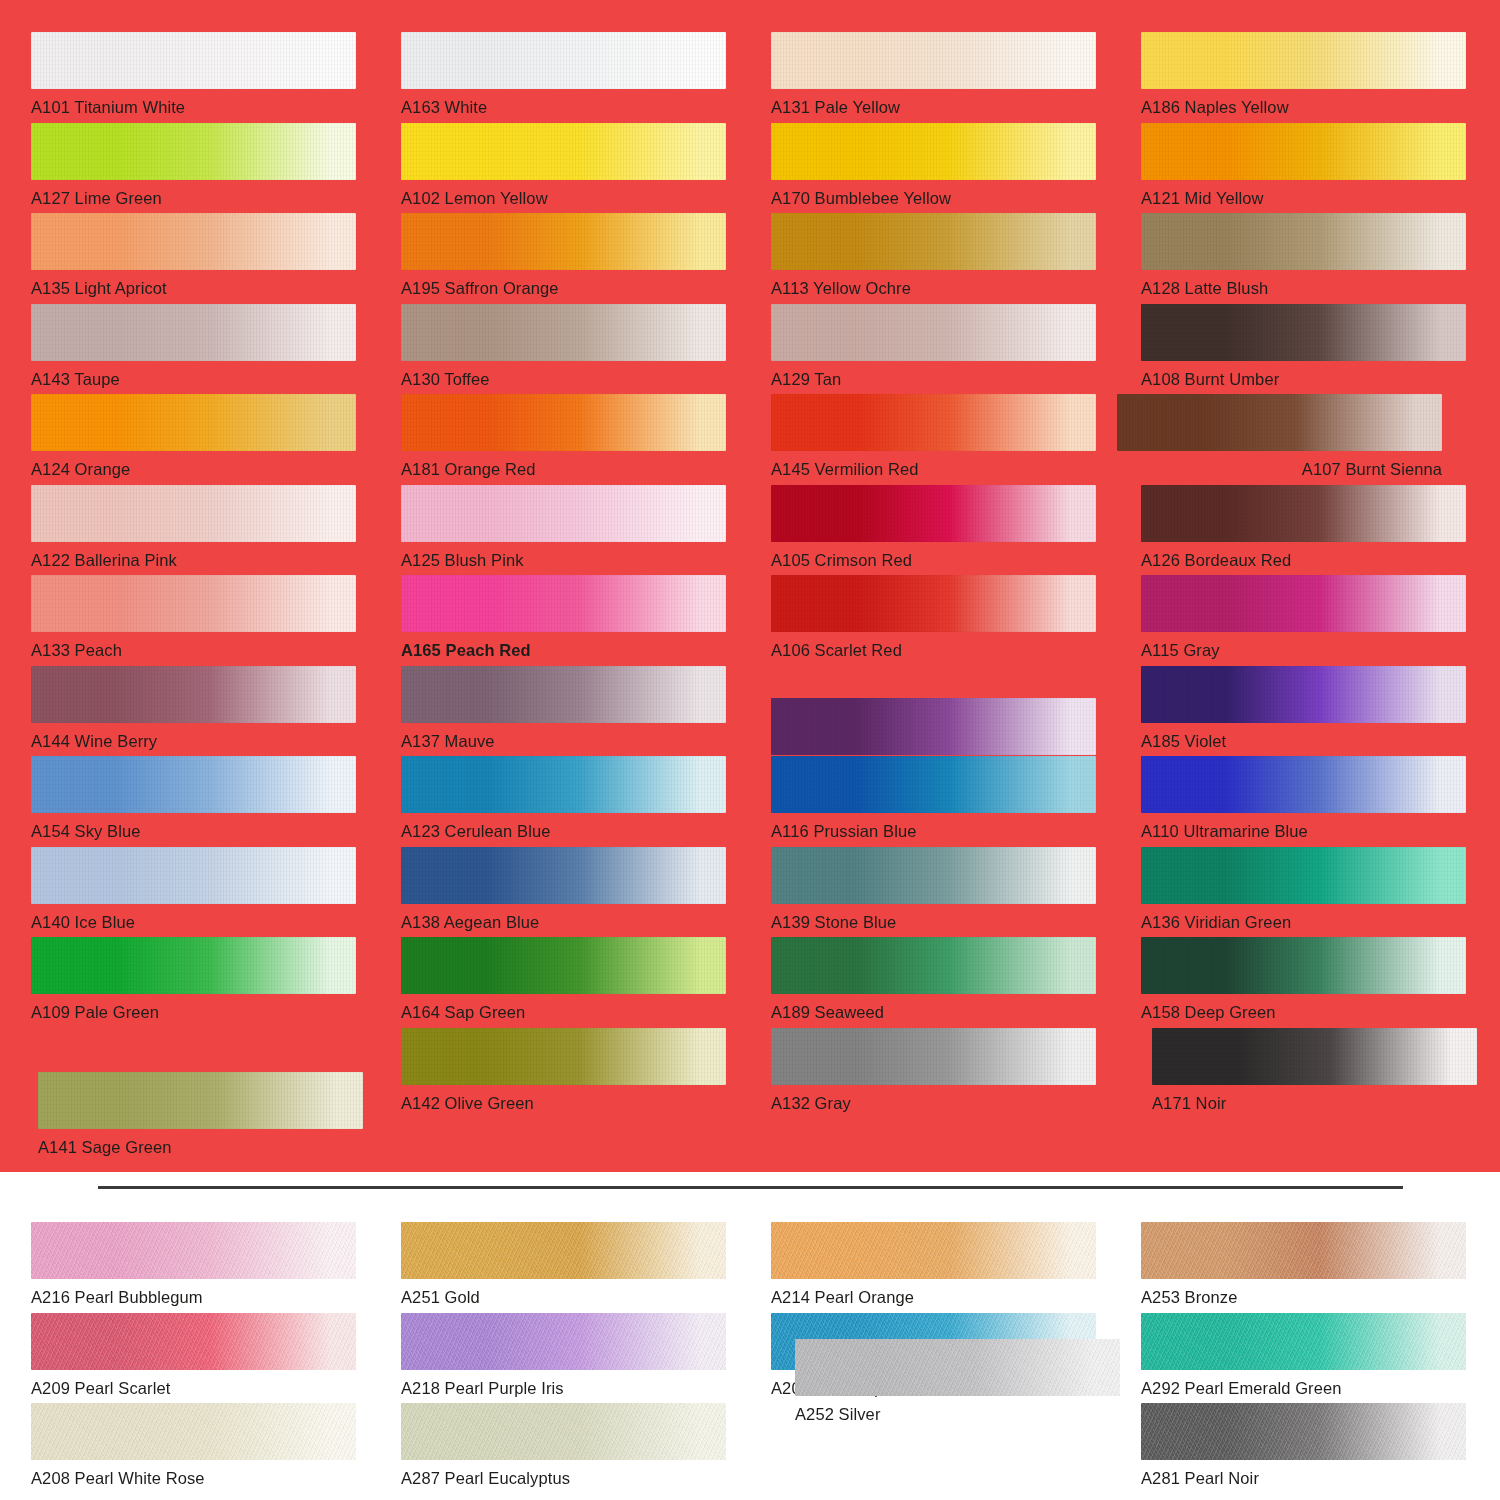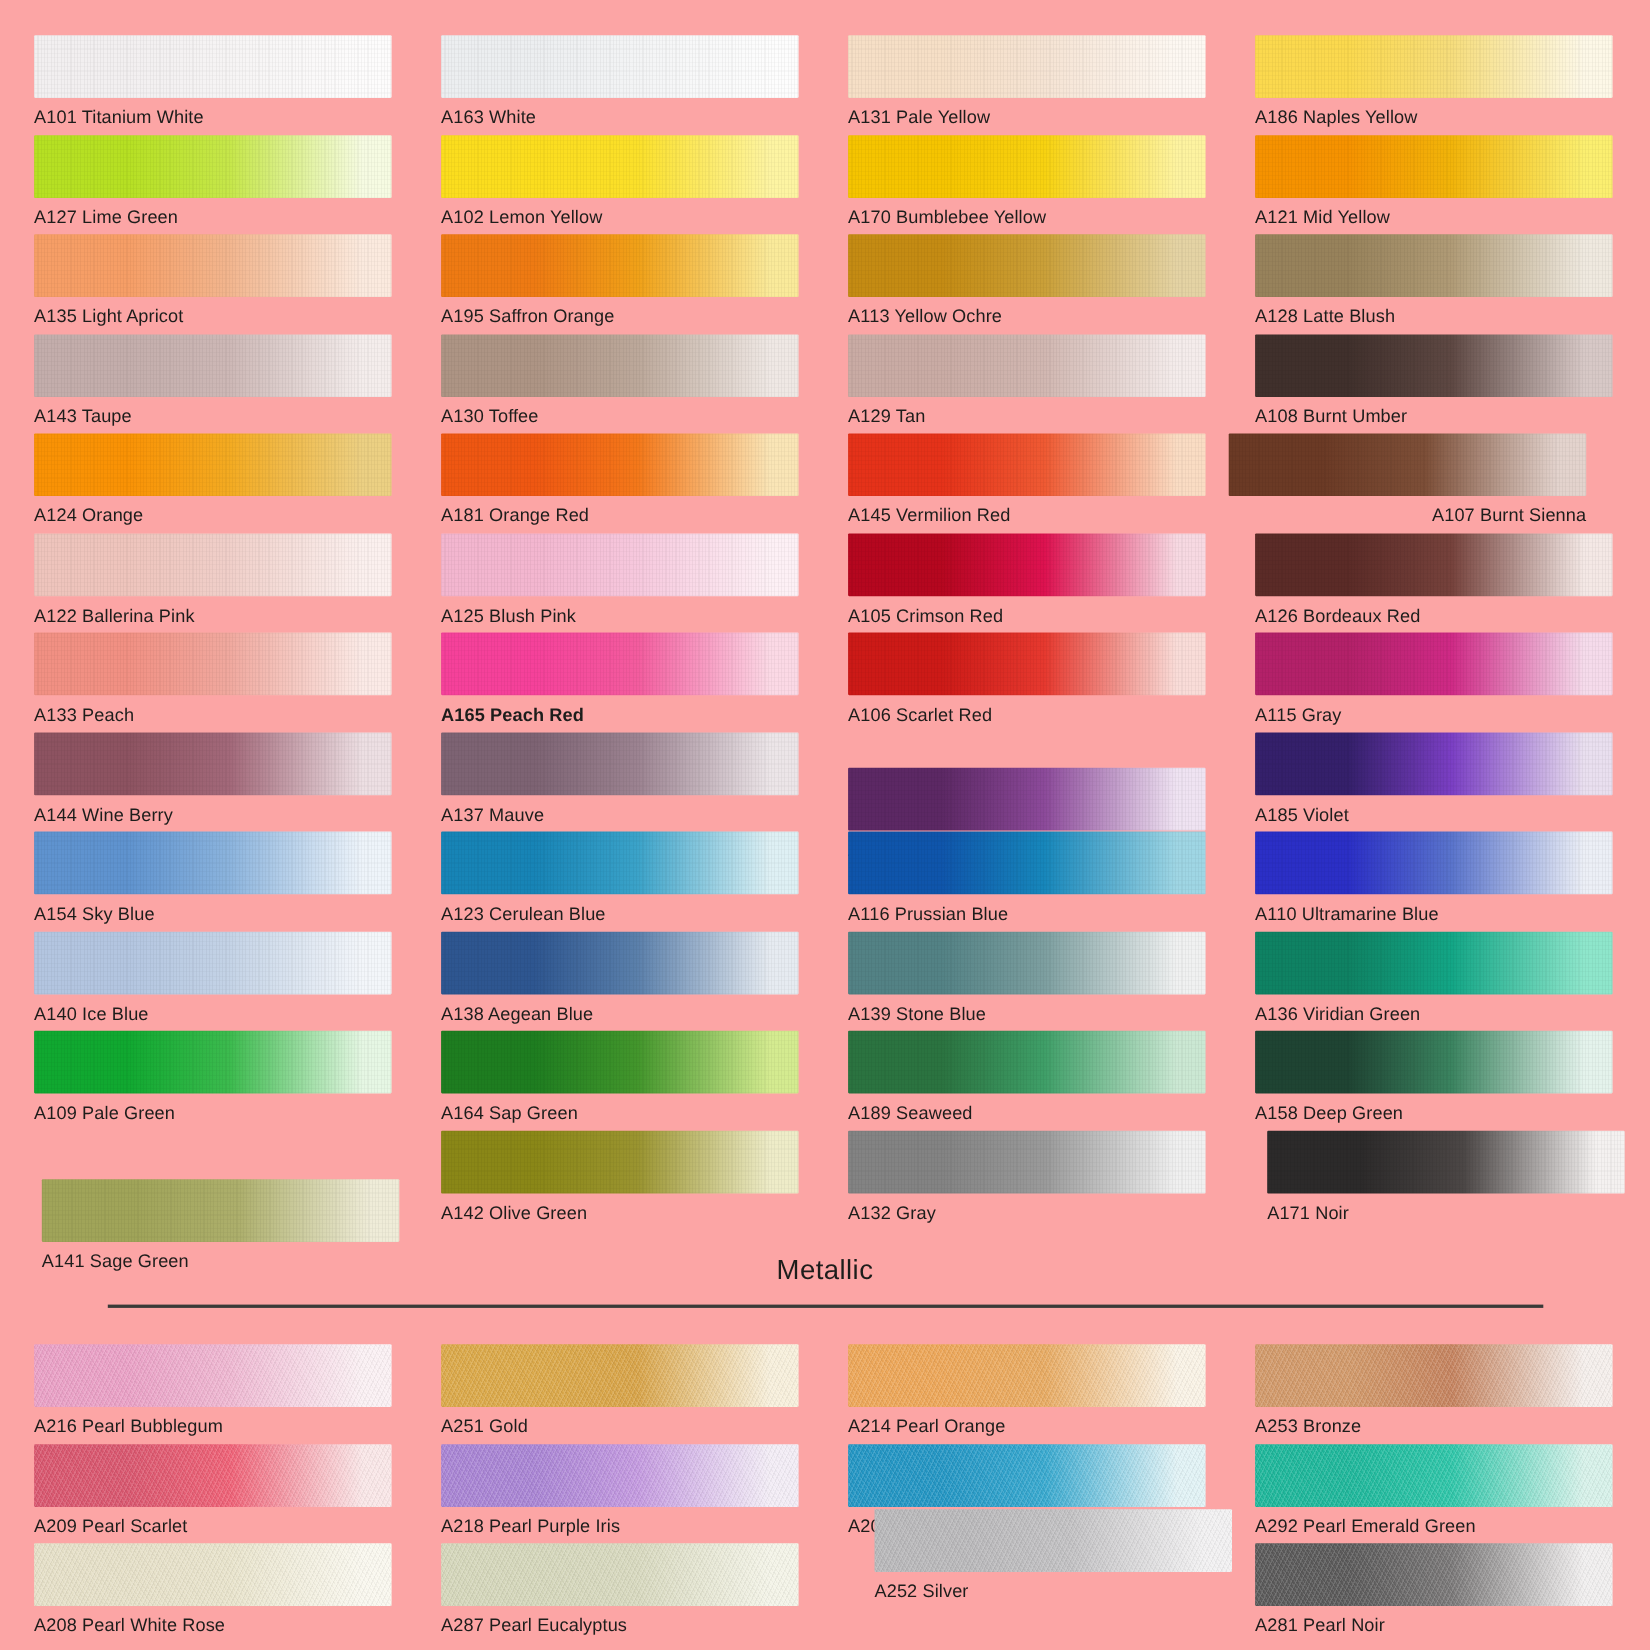--- a/index.html
+++ b/index.html
@@ -3,21 +3,21 @@
 <meta charset="utf-8">
 <style>
   html,body{margin:0;padding:0;}
   body{
     width:1500px;height:1500px;
     background:#ffffff;
     font-family:"Liberation Sans", sans-serif;
     -webkit-font-smoothing:antialiased;
     overflow:hidden;
   }
-  #sheet{position:relative;width:1500px;height:1500px;background:#fca5a5;}
+  #sheet{position:relative;width:1500px;height:1172px;background:#ef4444;}
 
   .grid{position:absolute;left:0;top:0;width:1500px;}
 
   .swatch-cell{position:absolute;width:325px;}
   .swatch{
     position:relative;
     width:325px;height:57px;
     border-radius:1px;
     overflow:hidden;
   }
@@ -346,21 +346,20 @@
         <div class="swatch-label">A158 Deep Green</div>
       </div>
       <div class="swatch-cell" style="left: 1152px; top: 1027.5px;">
         <div class="swatch" style="height: 57px; background: linear-gradient(90deg, rgb(44, 42, 42) 0%, rgb(44, 42, 42) 26%, rgb(76, 71, 70) 55%, rgb(244, 241, 240) 92%, rgb(244, 241, 240) 100%);">
           <div class="tex"></div>
         </div>
         <div class="swatch-label">A171 Noir</div>
       </div>
     </div>
 
-  <div class="section-title" id="metallic-title" style="top: 1141px; color: rgb(29, 29, 27);">Metallic</div>
   <div class="section-rule" id="metallic-rule" style="left: 98px; width: 1305px; top: 1186px; background: rgb(58, 58, 56);"></div>
 
   <div class="grid" id="metallic-grid">
       <div class="swatch-cell" style="left: 31px; top: 1222px;">
         <div class="swatch metal" style="height: 57px; background: linear-gradient(90deg, rgb(234, 161, 198) 0%, rgb(234, 161, 198) 26%, rgb(239, 184, 210) 55%, rgb(251, 241, 244) 92%, rgb(251, 241, 244) 100%);">
           <div class="tex"></div>
         </div>
         <div class="swatch-label">A216 Pearl Bubblegum</div>
       </div>
       <div class="swatch-cell" style="left: 31px; top: 1312.5px;">
@@ -398,21 +397,21 @@
           <div class="tex"></div>
         </div>
         <div class="swatch-label">A214 Pearl Orange</div>
       </div>
       <div class="swatch-cell" style="left: 771px; top: 1312.5px;">
         <div class="swatch metal" style="height: 57px; background: linear-gradient(90deg, rgb(36, 150, 196) 0%, rgb(36, 150, 196) 26%, rgb(56, 169, 207) 55%, rgb(226, 243, 246) 92%, rgb(226, 243, 246) 100%);">
           <div class="tex"></div>
         </div>
         <div class="swatch-label">A203 Pearl Aqua Blue</div>
       </div>
-      <div class="swatch-cell" style="left: 771px; top: 1372px; padding-left: 24px;">
+      <div class="swatch-cell" style="left: 771px; top: 1339px; padding-left: 24px;">
         <div class="swatch metal" style="height: 57px; background: linear-gradient(90deg, rgb(185, 184, 186) 0%, rgb(185, 184, 186) 26%, rgb(194, 193, 195) 55%, rgb(242, 241, 242) 92%, rgb(242, 241, 242) 100%);">
           <div class="tex"></div>
         </div>
         <div class="swatch-label">A252 Silver</div>
       </div>
       <div class="swatch-cell" style="left: 1141px; top: 1222px;">
         <div class="swatch metal" style="height: 57px; background: linear-gradient(90deg, rgb(210, 154, 107) 0%, rgb(210, 154, 107) 26%, rgb(197, 131, 95) 55%, rgb(245, 239, 236) 92%, rgb(245, 239, 236) 100%);">
           <div class="tex"></div>
         </div>
         <div class="swatch-label">A253 Bronze</div>

